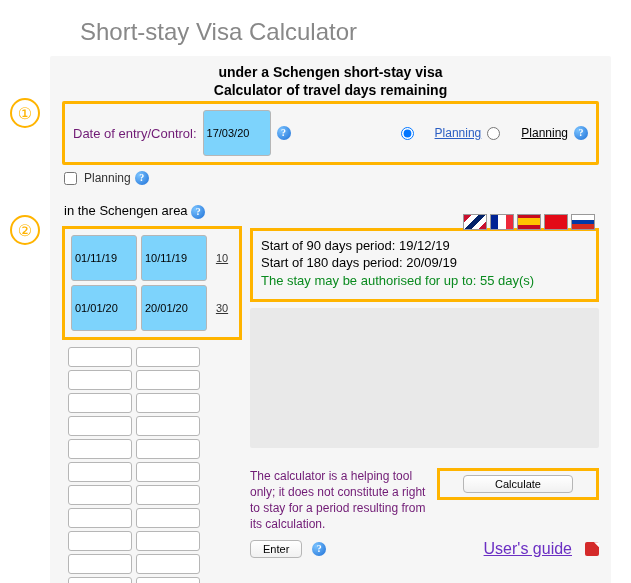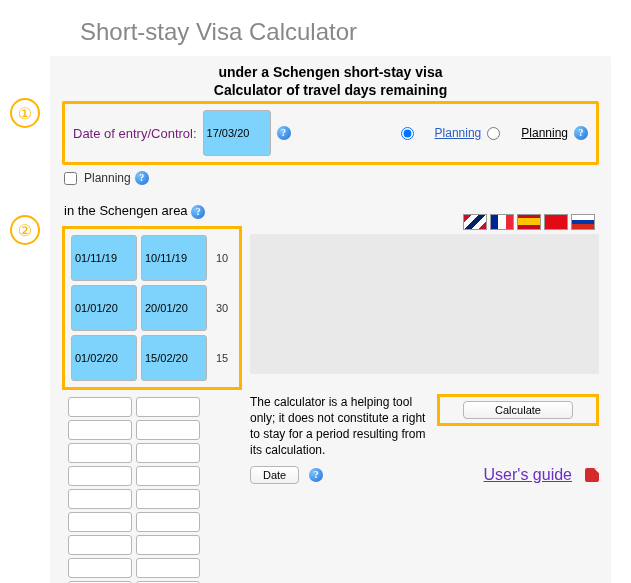--- a/index.html
+++ b/index.html
@@ -71,21 +71,21 @@
   }
   .flags span.flag {
     width:22px; height:14px; display:inline-block; border:1px solid #999;
   }
   .cols { display:flex; gap:8px; align-items:flex-start; }
   .stays {
     border: 3px solid #ffb400;
     padding: 3px;
     display:inline-block;
   }
-  table.s { border-spacing: 2px; }
+  table.s { border-spacing: 2px; text-decoration: underline; }
   table.s input.date { width: 58px; }
   td.days { width: 22px; text-align:center; font-size:11px; color:#333; }
   .empty-inputs { margin-top: 4px; padding-left: 6px; }
   .empty-inputs .row { margin-bottom: 3px; display:flex; gap:4px; }
   .empty-inputs input { width:58px; height:16px; border:1px solid #b6b6b6; background:#fff; border-radius:3px; }
   .right-col { flex:1; display:flex; flex-direction:column; margin-top:2px; }
   .result-box {
     border: 3px solid #ffb400;
     padding: 6px 8px;
     background: #f6f6f6;
@@ -100,21 +100,21 @@
     height: 140px;
     background: #e9e9e9;
     border-radius: 2px;
   }
   .bottom-row {
     display:flex;
     align-items:flex-start;
     gap: 10px;
     margin-top: 20px;
   }
-  .disclaimer { font-size: 12px; color:#000000; line-height:1.35; flex:1; }
+  .disclaimer { font-size: 12px; color:#701a75; line-height:1.35; flex:1; }
   .calc-wrap { border: 3px solid #ffb400; padding: 4px 23px; }
   button.btn {
     border:1px solid #b6b6b6; background: linear-gradient(#fff,#f1f1f1);
     border-radius:4px; padding: 2px 12px; font-size:11px; cursor:pointer;
   }
   button.calc { width: 110px; padding: 2px 8px; }
   .foot-row { display:flex; align-items:center; margin-top: 8px; gap:10px; }
   .foot-row .spacer { flex:1; }
   a.guide { color:#6b2fc3; text-decoration:underline; font-size:16px; }
   .pdf-i {
@@ -199,25 +199,20 @@
                 <tr>
               <td><input class="date" value="01/11/19" style=""></td>
               <td><input class="date" value="10/11/19" style=""></td>
               <td class="days">10</td>
             </tr>
             <tr>
               <td><input class="date" value="01/01/20" style=""></td>
               <td><input class="date" value="20/01/20" style=""></td>
               <td class="days">30</td>
             </tr>
-            <tr>
-              <td><input class="date" value="01/02/20" style=""></td>
-              <td><input class="date" value="15/02/20" style=""></td>
-              <td class="days">15</td>
-            </tr>
           </tbody>
             </table>
         </div>
         <div class="empty-inputs">
           <div class="row">
               <input style="">
               <input style="">
             </div>
           <div class="row">
               <input style="">
@@ -260,31 +255,42 @@
               <input style="">
             </div>
           <div class="row">
               <input style="">
               <input style="">
             </div>
         </div>
       </div>
 
       <div class="right-col">
+        <div class="result-box">
+          <div>
+            <span>Start of 90 days period: </span><span>19/12/19</span>
+          </div>
+          <div>
+            <span>Start of 180 days period: </span><span>20/09/19</span>
+          </div>
+          <div class="ok">
+            <span>The stay may be authorised for up to: </span><span>55 day(s)</span>
+          </div>
+        </div>
         <div class="gray-panel"></div>
 
         <div class="bottom-row">
           <div class="disclaimer">The calculator is a helping tool only; it does not constitute a right to stay for a period resulting from its calculation.</div>
           <div class="calc-wrap">
             <button class="btn calc">Calculate</button>
           </div>
         </div>
 
         <div class="foot-row">
-          <button class="btn">Date</button>
+          <button class="btn">Enter</button>
           <span class="help">?</span>
           <span class="spacer"></span>
           <a href="#" class="guide">User's guide</a>
           <span class="pdf-i"></span>
         </div>
       </div>
     </div>
   </div>
 </div>
 

